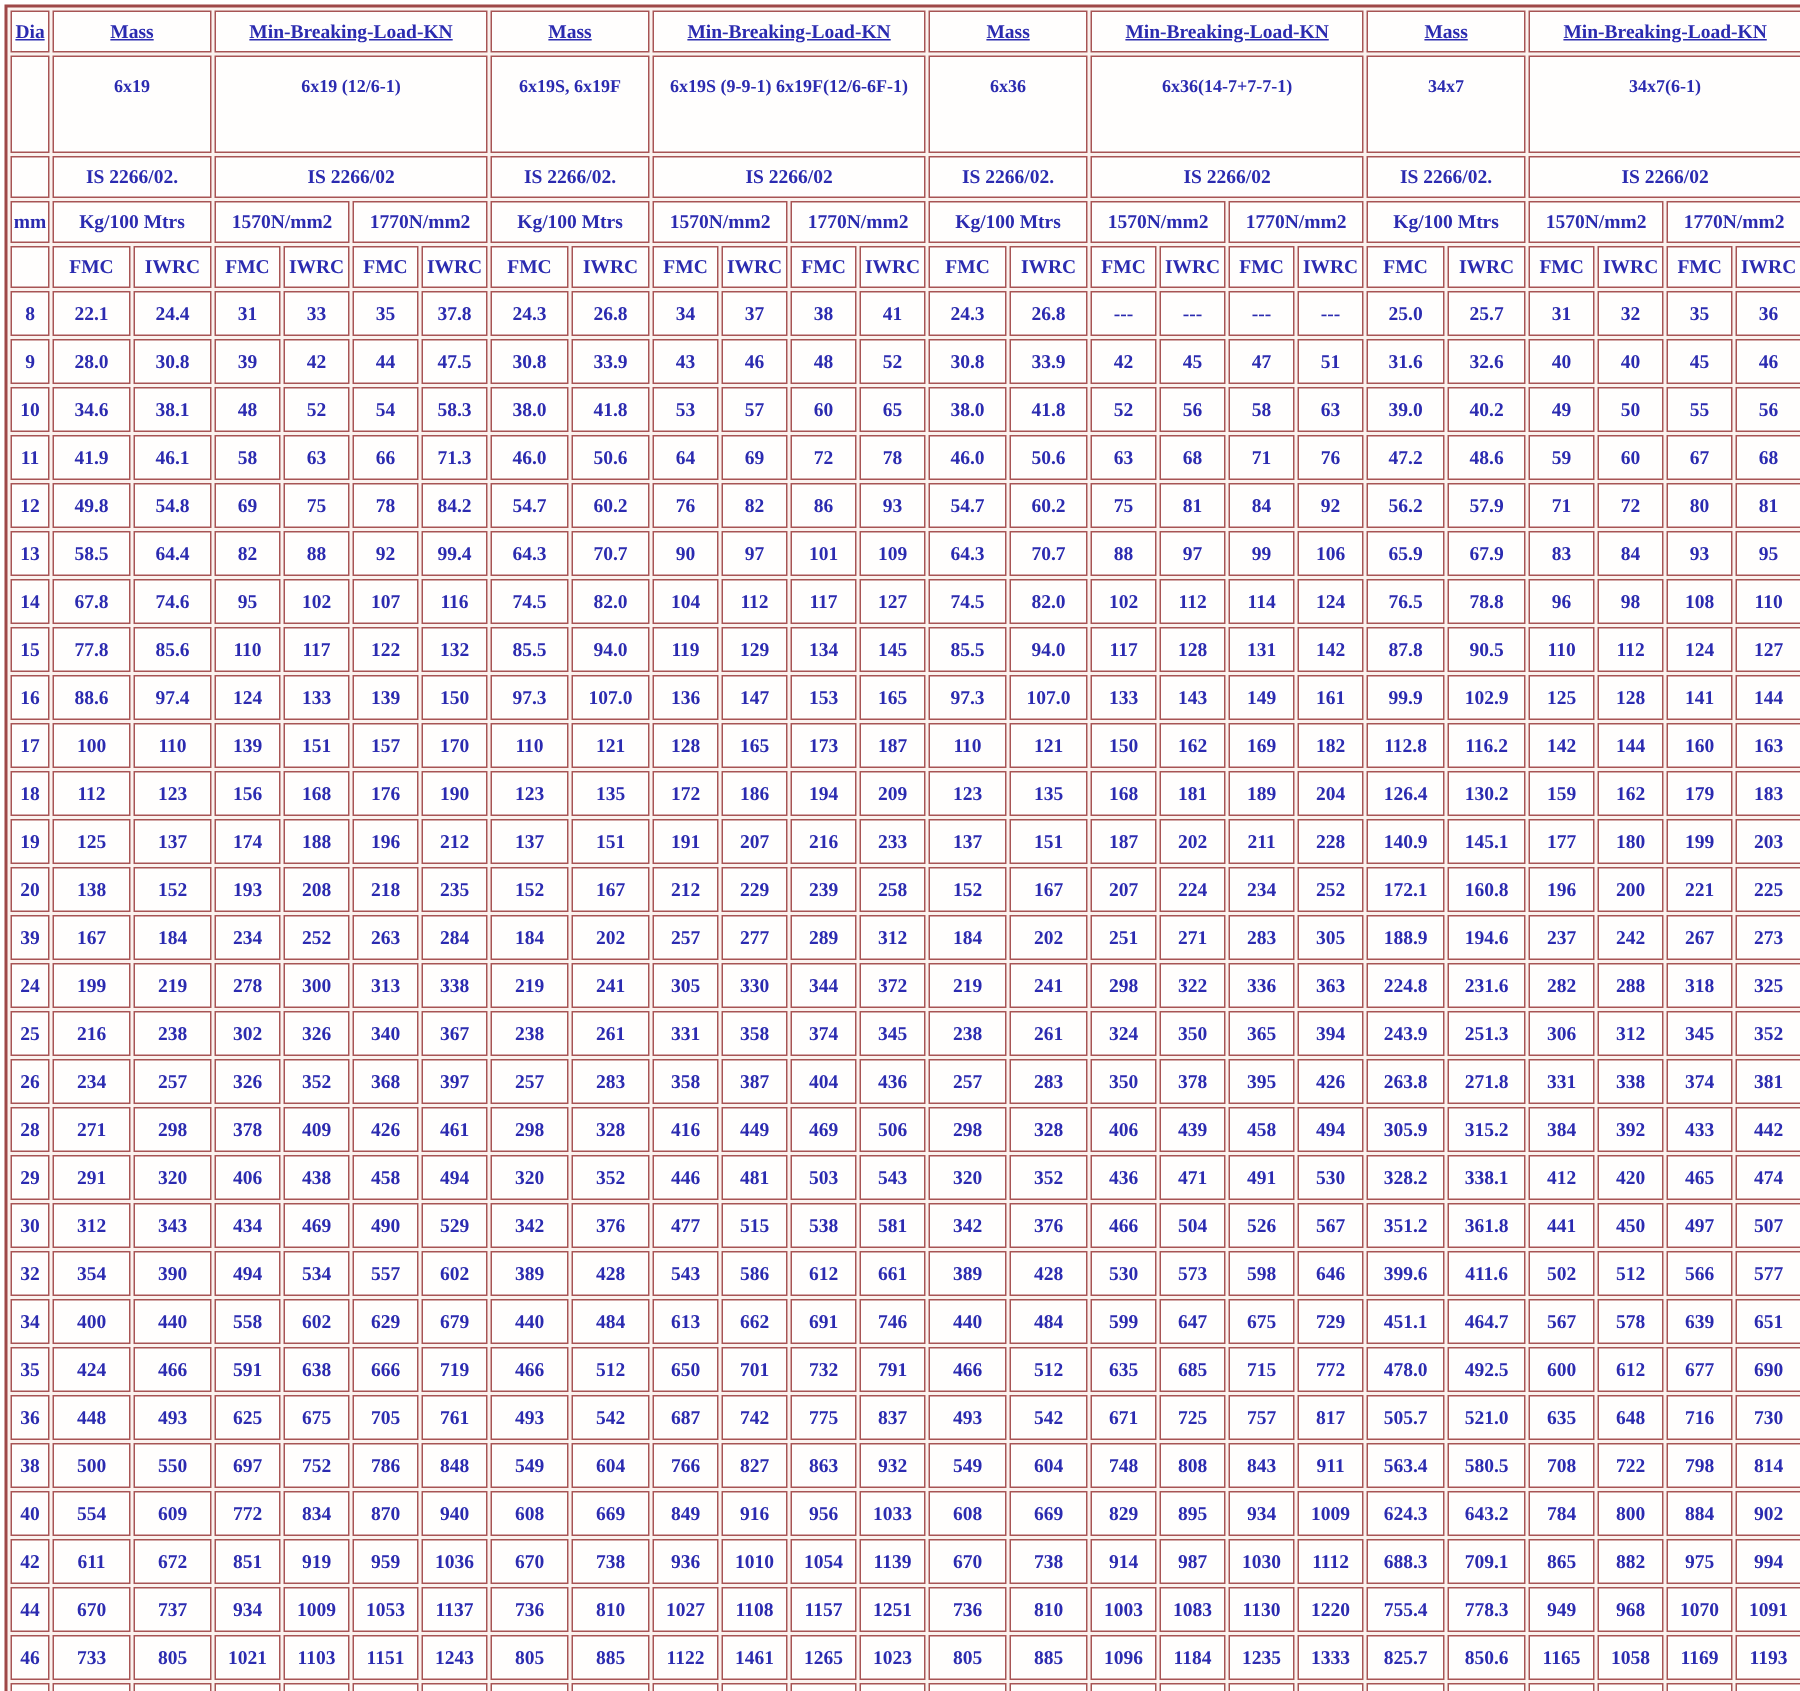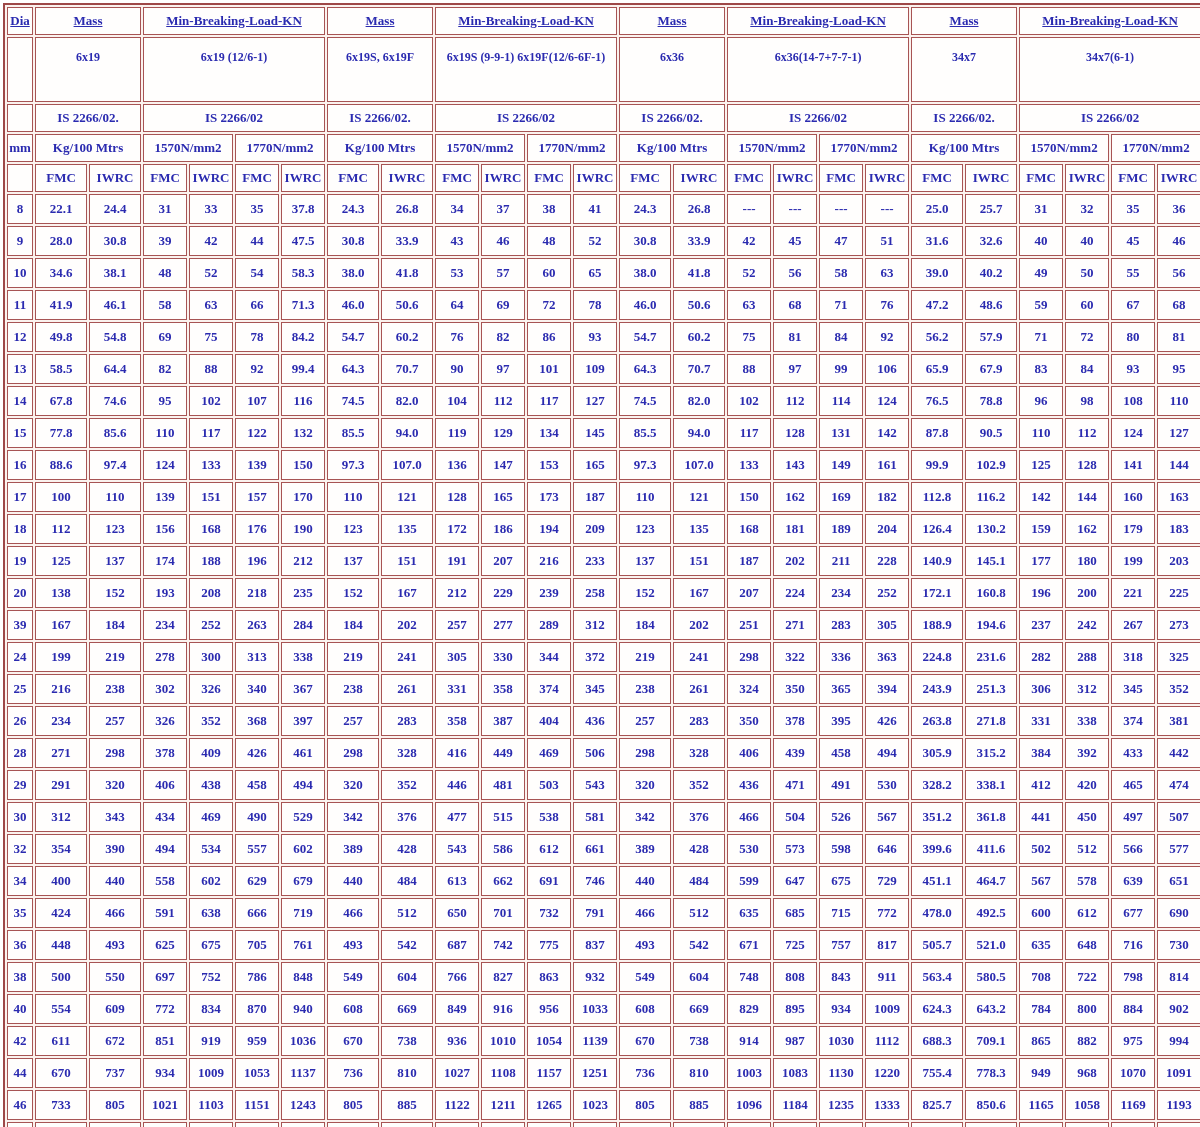--- a/index.html
+++ b/index.html
@@ -903,21 +903,21 @@
         <td>46</td>
         <td>733</td>
         <td>805</td>
         <td>1021</td>
         <td>1103</td>
         <td>1151</td>
         <td>1243</td>
         <td>805</td>
         <td>885</td>
         <td>1122</td>
-        <td>1211</td>
+        <td>1461</td>
         <td>1265</td>
         <td>1023</td>
         <td>805</td>
         <td>885</td>
         <td>1096</td>
         <td>1184</td>
         <td>1235</td>
         <td>1333</td>
         <td>825.7</td>
         <td>850.6</td>

